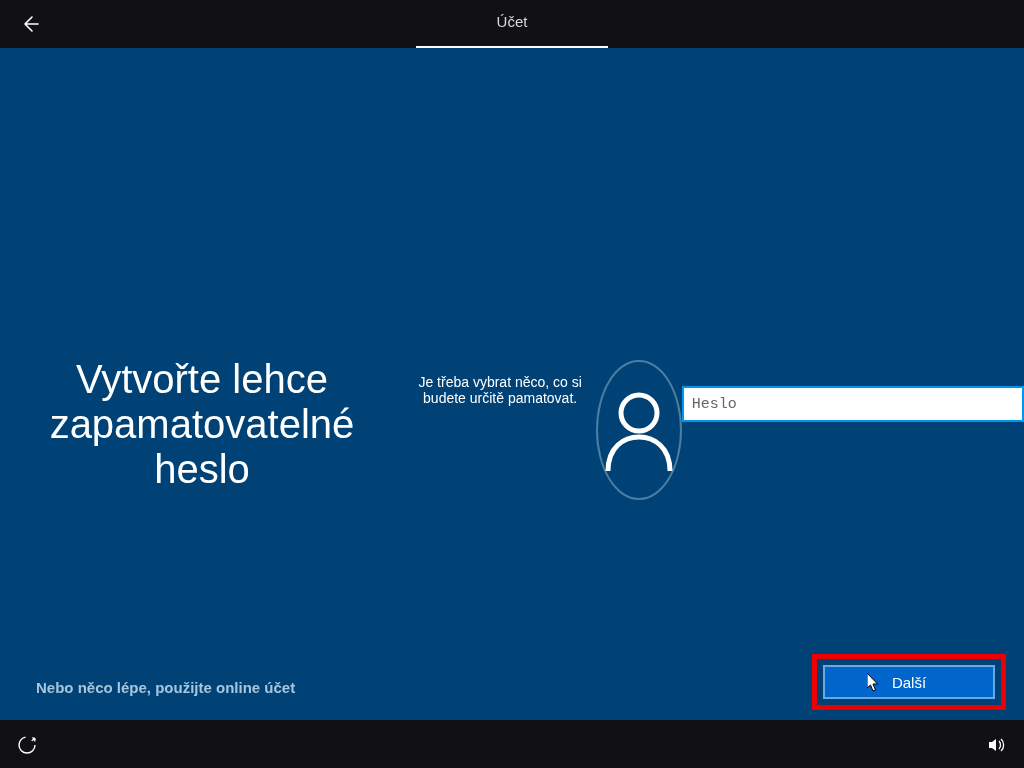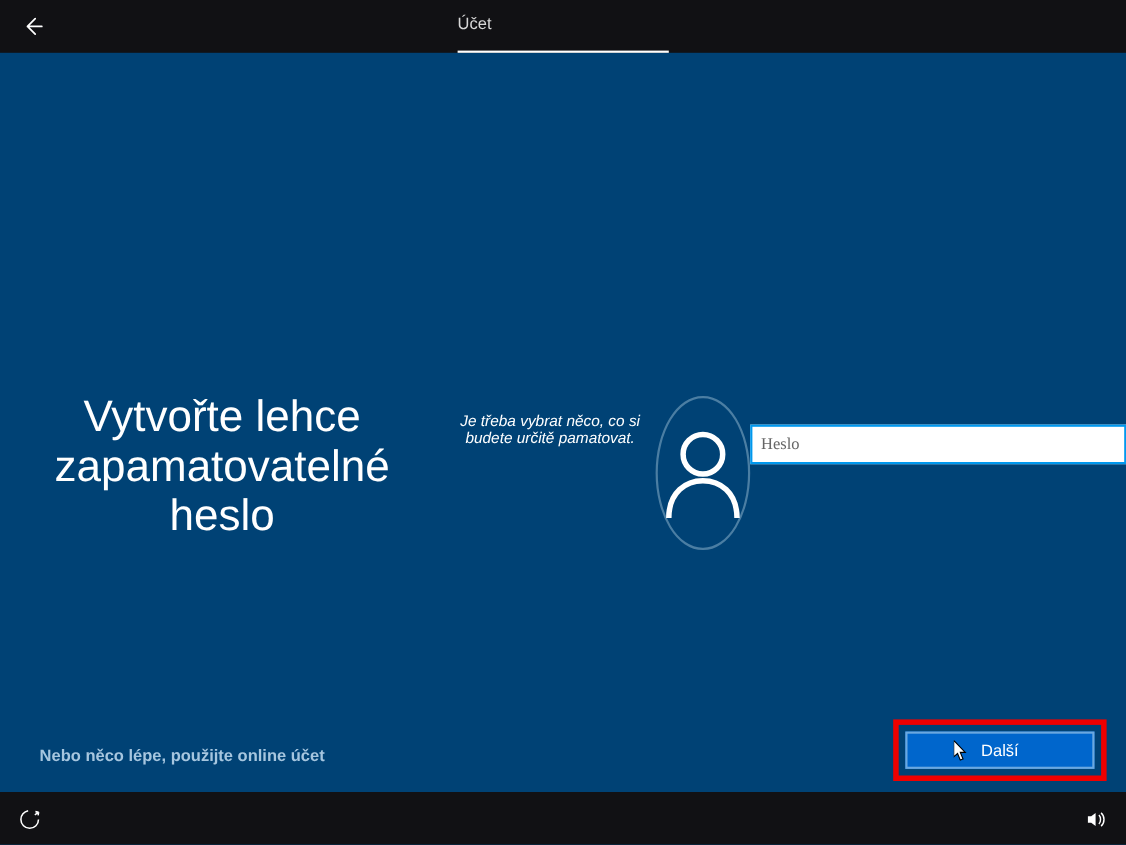--- a/index.html
+++ b/index.html
@@ -38,20 +38,21 @@
     }
     .tab-label {
       position: absolute;
       left: 50%;
       transform: translateX(-50%);
       top: 0;
       width: 192px;
       height: 48px;
       color: #d8d8d8;
       font-size: 15px;
+      text-align: center;
       line-height: 44px;
       border-bottom: 2px solid #ffffff;
     }
     .main {
       position: absolute;
       top: 48px;
       left: 0;
       right: 0;
       bottom: 48px;
       display: flex;
@@ -63,21 +64,20 @@
       font-size: 40px;
       font-weight: 300;
       margin-top: 80px;
       text-align: center;
     }
     .subtitle {
       color: #ffffff;
       font-size: 14px;
       margin-top: 12px;
       text-align: center;
-      font-style: italic;
     }
     .avatar-circle {
       margin-top: 92px;
       width: 140px;
       height: 140px;
       border: 2px solid #4b7ea3;
       border-radius: 50%;
       display: flex;
       align-items: center;
       justify-content: center;
@@ -85,21 +85,21 @@
     .password-input {
       margin-top: 40px;
       width: 558px;
       height: 36px;
       background: #ffffff;
       border: 2px solid #0098ee;
       color: #555;
       font-size: 15px;
       padding: 0 8px;
       outline: none;
-      font-family: Liberation Serif, serif;
+      font-family: Liberation Mono, monospace;
     }
     .password-input::placeholder {
       color: #666;
     }
     .online-link {
       position: absolute;
       left: 36px;
       bottom: 24px;
       color: #a6c6df;
       font-size: 15px;

